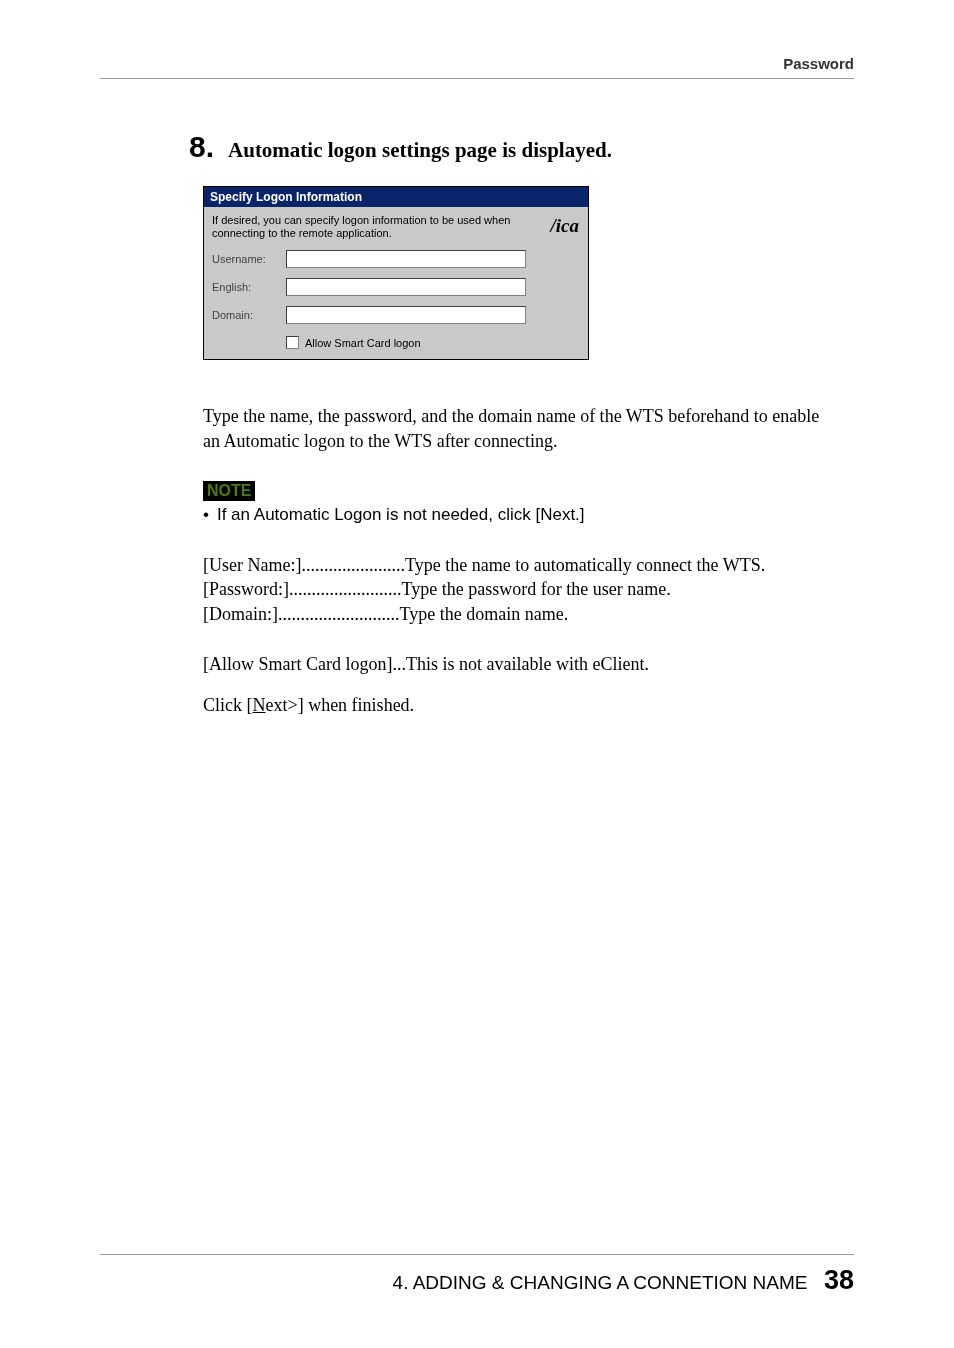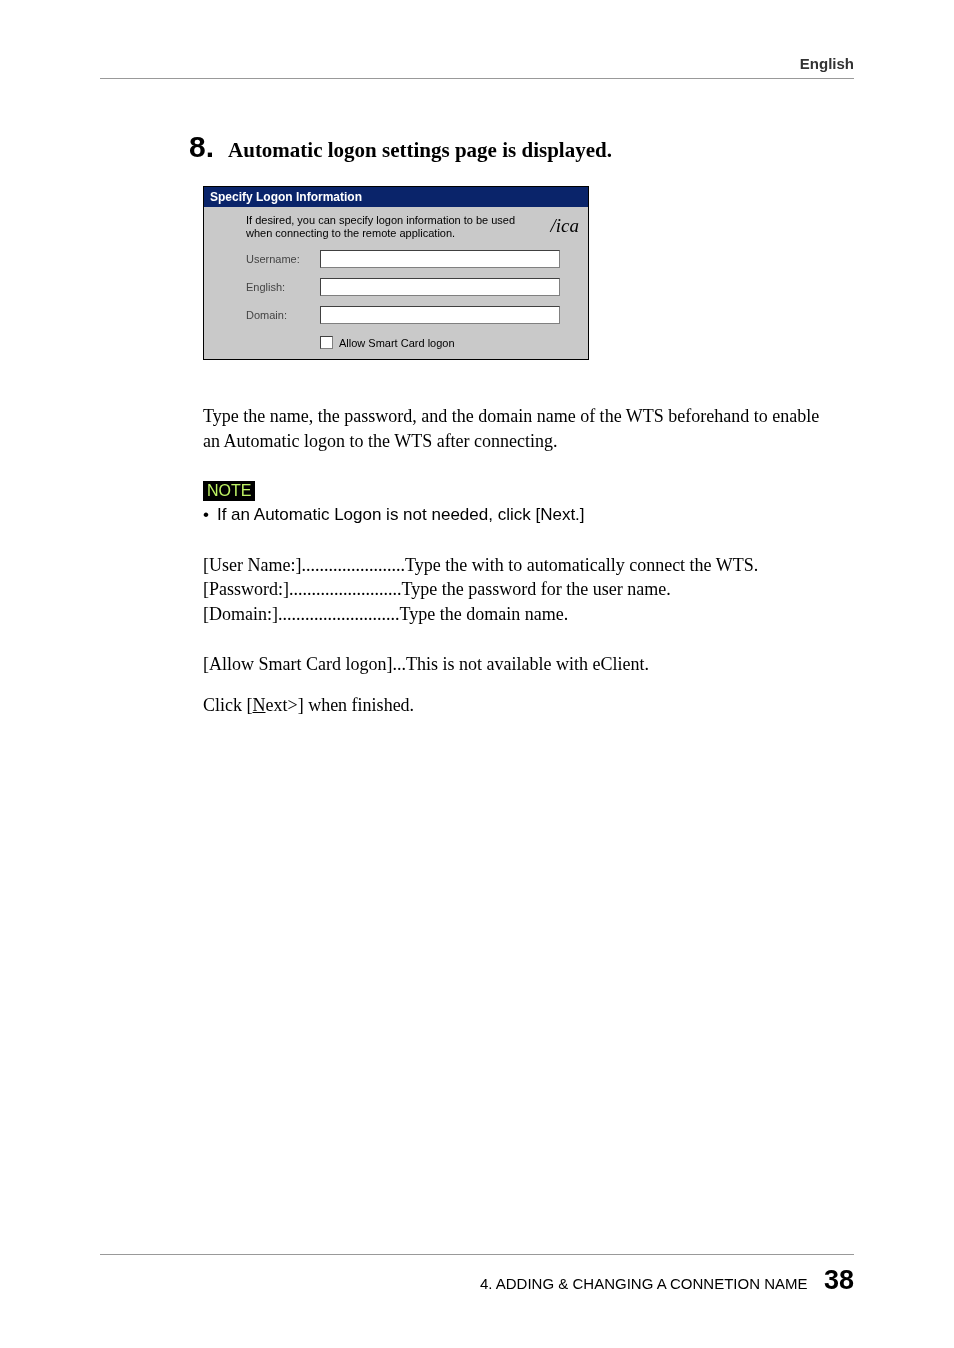--- a/index.html
+++ b/index.html
@@ -58,34 +58,33 @@
     .dialog-title {
       background: #0a246a;
       color: #fff;
       font-weight: bold;
       padding: 3px 6px;
       font-size: 12px;
     }
     .dialog-body {
       padding: 7px 8px 10px 8px;
       position: relative;
-      margin-left: 34px;
     }
     .dialog-desc {
       color: #000;
       font-size: 11px;
       padding-right: 56px;
       line-height: 1.2;
     }
     .ica-logo {
       position: absolute;
       right: 9px;
       top: 8px;
       font-style: italic;
-      font-weight: normal;
+      font-weight: bold;
       font-family: "Times New Roman", serif;
       font-size: 19px;
       color: #000;
     }
     .ica-logo span.slash {
       font-style: italic;
     }
     .form-row {
       display: flex;
       align-items: center;
@@ -144,23 +143,23 @@
     .btn-cancel { margin-right: 30px; }
     .body-text {
       margin-top: 44px;
       margin-left: 14px;
       font-size: 18px;
       line-height: 1.35;
     }
     .note-label {
       display: inline-block;
       background: #000;
-      color: #bef264;
-      font-family: Arial, sans-serif;
-      font-weight: normal;
+      color: #4d7c0f;
+      font-family: Arial, sans-serif;
+      font-weight: bold;
       font-size: 16px;
       padding: 1px 4px;
       margin-top: 28px;
       margin-left: 14px;
     }
     .note-bullet {
       margin-top: 4px;
       margin-left: 14px;
       font-family: Arial, Helvetica, sans-serif;
       font-size: 17px;
@@ -187,34 +186,34 @@
       position: absolute;
       bottom: 52px;
       left: 100px;
       right: 100px;
       border-top: 1px solid #999;
       padding-top: 10px;
       text-align: right;
       font-family: Arial, sans-serif;
     }
     .footer-text {
-      font-size: 15px;
+      font-size: 19px;
     }
     .footer-page {
       font-size: 27px;
       font-weight: bold;
       margin-left: 12px;
     }
     .underline-letter { text-decoration: underline; }
   </style>
 </head>
 <body>
 
 <div class="page-header">
-  <span>English</span>
+  <span>Password</span>
 </div>
 
 <div class="content">
   <div class="step-row">
     <span class="step-num">8.</span>
     <span class="step-title">Automatic logon settings page is displayed.</span>
   </div>
 
   <div class="dialog-wrapper">
     <div class="dialog">
@@ -247,21 +246,21 @@
 
   <div class="body-text">Type the name, the password, and the domain name of the WTS beforehand to enable an Automatic logon to the WTS after connecting.</div>
 
   <div class="note-label">NOTE</div>
   <div class="note-bullet">
     <span>•</span>
     <span>If an Automatic Logon is not needed, click [Next.]</span>
   </div>
 
   <div class="def-list">
-    <div><span>[User Name:]</span><span>.......................</span><span>Type the with to automatically connect the WTS.</span></div>
+    <div><span>[User Name:]</span><span>.......................</span><span>Type the name to automatically connect the WTS.</span></div>
     <div><span>[Password:]</span><span>.........................</span><span>Type the password for the user name.</span></div>
     <div><span>[Domain:]</span><span>...........................</span><span>Type the domain name.</span></div>
   </div>
 
   <div class="smart-card-line"><span>[Allow Smart Card logon]</span><span>...</span><span>This is not available with eClient.</span></div>
 
   <div class="click-next-line"><span>Click [</span><span class="underline-letter">N</span><span>ext&gt;] when finished.</span></div>
 </div>
 
 <div class="footer">

